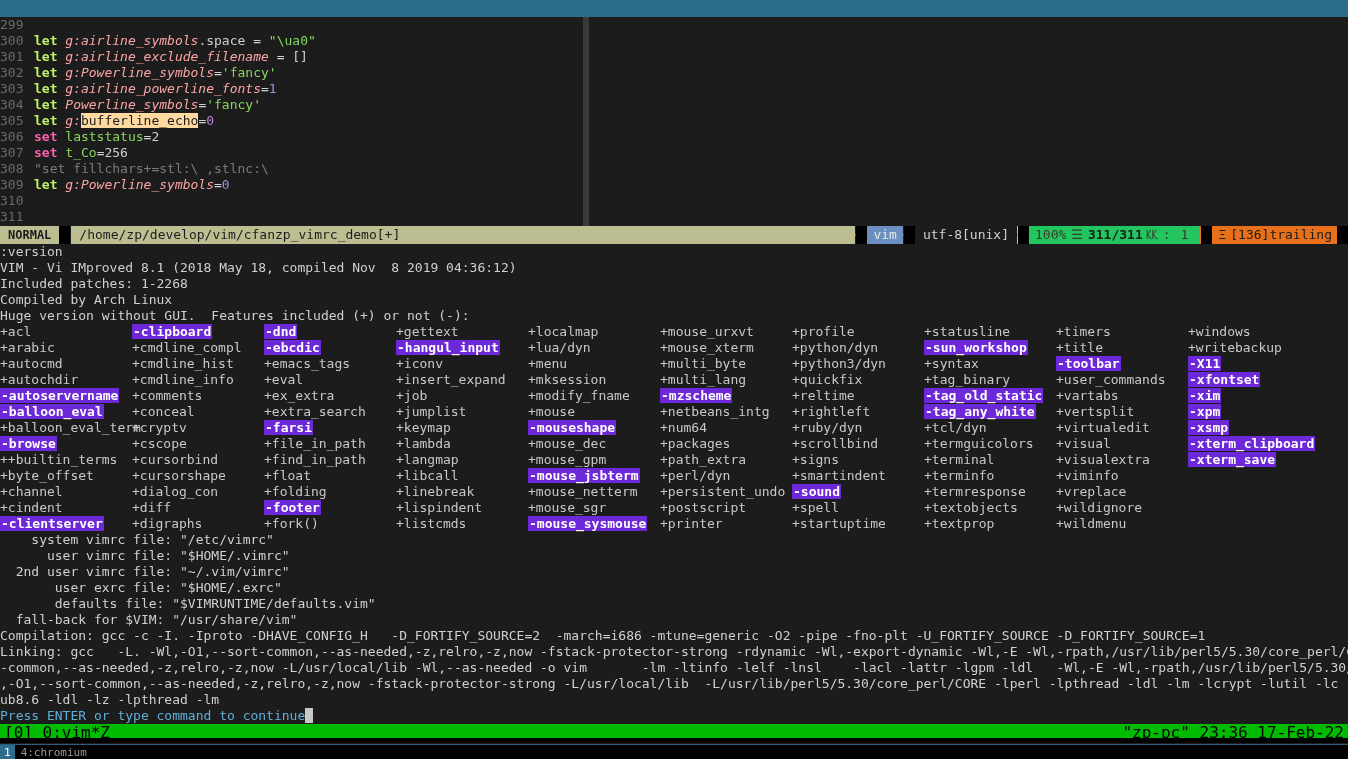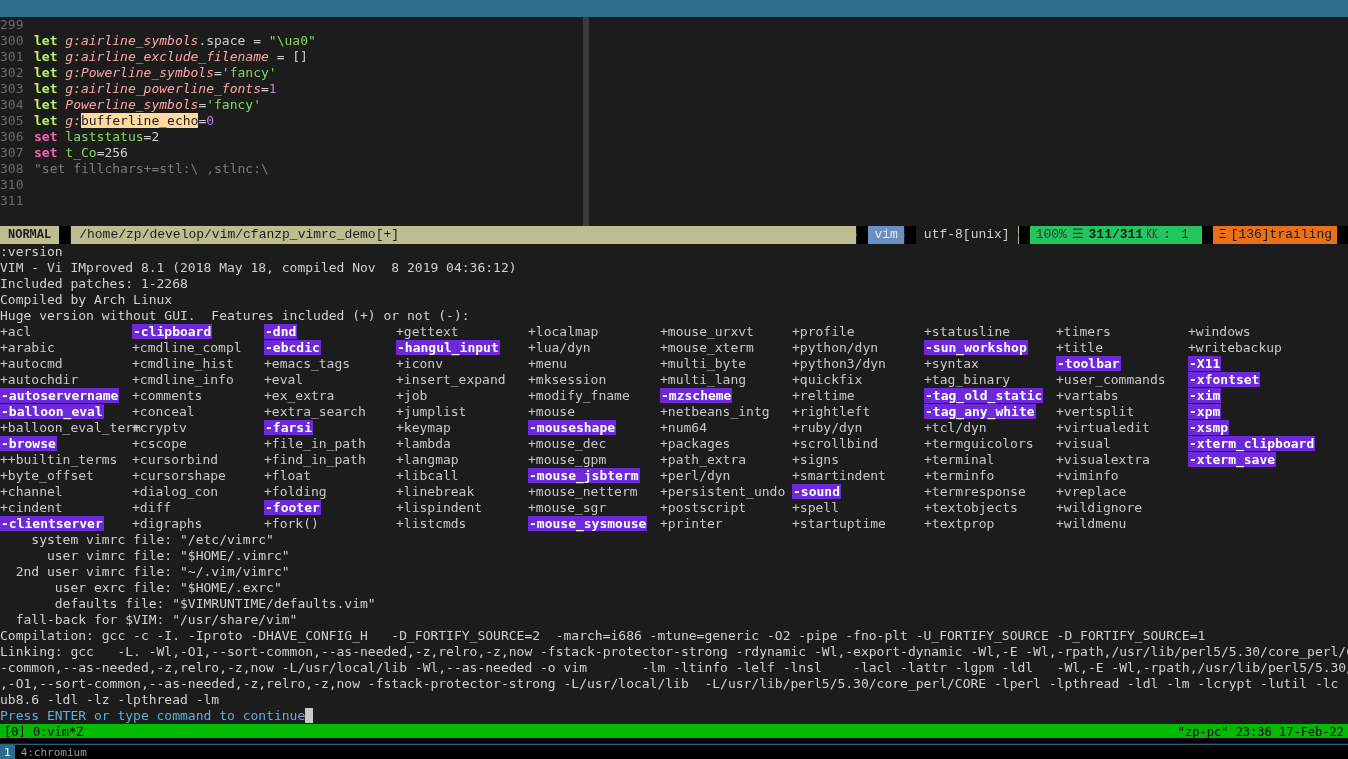--- a/index.html
+++ b/index.html
@@ -55,21 +55,21 @@
   .set   { color: #ff5faf; font-weight: bold; }
   .setn  { color: #87d75f; }
   .srch  { background: #ffd9a0; color: #1c1c1c; text-align: center; }
 
   
   .airline {
     height: 18px; line-height: 18px; font-size: 13px;
     display: flex; white-space: pre; overflow: hidden;
     background: #1c1c1c;
   }
-  .seg { display: flex; align-items: center; height: 18px; font-family: Liberation Mono, monospace; }
+  .seg { display: flex; align-items: center; height: 18px; }
   .seg-mode { background: #bdbd92; color: #1c1c1c; font-weight: bold; padding: 0 8px; font-size: 12px; }
   .arrowR { width: 12px; height: 18px; position: relative; }
   .arrowR::after {
     content: ""; position: absolute; left: 0; top: 0;
     border-style: solid; border-width: 9px 0 9px 11px;
   }
   .arrowL { width: 12px; height: 18px; position: relative; }
   .arrowL::after {
     content: ""; position: absolute; right: 0; top: 0;
     border-style: solid; border-width: 9px 11px 9px 0;
@@ -109,21 +109,21 @@
   .prompt { color: #5fafd7; }
   .cursorblk {
     display: inline-block; width: 8px; height: 15px;
     background: #c8c8c8; vertical-align: -3px;
   }
 
   
   .tmuxbar {
     height: 14px; line-height: 17px;
     background: #00bb00; color: #000000;
-    font-size: 12px; white-space: pre;
+    font-size: 16px; white-space: pre;
     display: flex; justify-content: space-between;
     padding: 0 4px;
   }
   .gapblack { height: 5px; background: #000000; }
 
   
   .sysbar {
     position: absolute; left: 0; bottom: 0;
     width: 1348px; height: 15px;
     background: #000000; color: #8a8a8a;
@@ -155,20 +155,21 @@
         <div class="vrow"><span class="lnum">299</span></div>
         <div class="vrow"><span class="lnum">300</span><span class="kw">let </span><span class="varm">g:airline_symbols</span><span class="ident">.space</span><span class="op"> = </span><span class="str">"\ua0"</span></div>
         <div class="vrow"><span class="lnum">301</span><span class="kw">let </span><span class="varm">g:airline_exclude_filename</span><span class="op"> = </span><span class="op">[]</span></div>
         <div class="vrow"><span class="lnum">302</span><span class="kw">let </span><span class="varm">g:Powerline_symbols</span><span class="op">=</span><span class="str">'fancy'</span></div>
         <div class="vrow"><span class="lnum">303</span><span class="kw">let </span><span class="varm">g:airline_powerline_fonts</span><span class="op">=</span><span class="num">1</span></div>
         <div class="vrow"><span class="lnum">304</span><span class="kw">let </span><span class="varm">Powerline_symbols</span><span class="op">=</span><span class="str">'fancy'</span></div>
         <div class="vrow"><span class="lnum">305</span><span class="kw">let </span><span class="varm">g:</span><span class="srch">bufferline_echo</span><span class="op">=</span><span class="num">0</span></div>
         <div class="vrow"><span class="lnum">306</span><span class="set">set </span><span class="setn">laststatus</span><span class="op">=2</span></div>
         <div class="vrow"><span class="lnum">307</span><span class="set">set </span><span class="setn">t_Co</span><span class="op">=256</span></div>
         <div class="vrow"><span class="lnum">308</span><span class="cmt">"set fillchars+=stl:\ ,stlnc:\</span></div>
+        <div class="vrow"><span class="lnum">309</span><span class="kw">let </span><span class="varm">g:Powerline_symbols</span><span class="op">=</span><span class="num">0</span></div>
         <div class="vrow"><span class="lnum">310</span></div>
         <div class="vrow"><span class="lnum">311</span></div>
       </div>
   </div>
 
   <div class="airline">
     <div class="seg seg-mode">NORMAL</div>
     <div class="arrowR" style="background:#1c1c1c"><i style="display:block;width:0;height:0;border-style:solid;border-width:9px 0 9px 11px;border-color:transparent transparent transparent #bdbd92;"></i></div>
     <div class="seg seg-file">/home/zp/develop/vim/cfanzp_vimrc_demo[+]</div>
     <div class="arrowL" style="background:#1c1c1c"><i style="display:block;width:0;height:0;border-style:solid;border-width:9px 11px 9px 0;border-color:transparent #bdbd92 transparent transparent;"></i></div>

